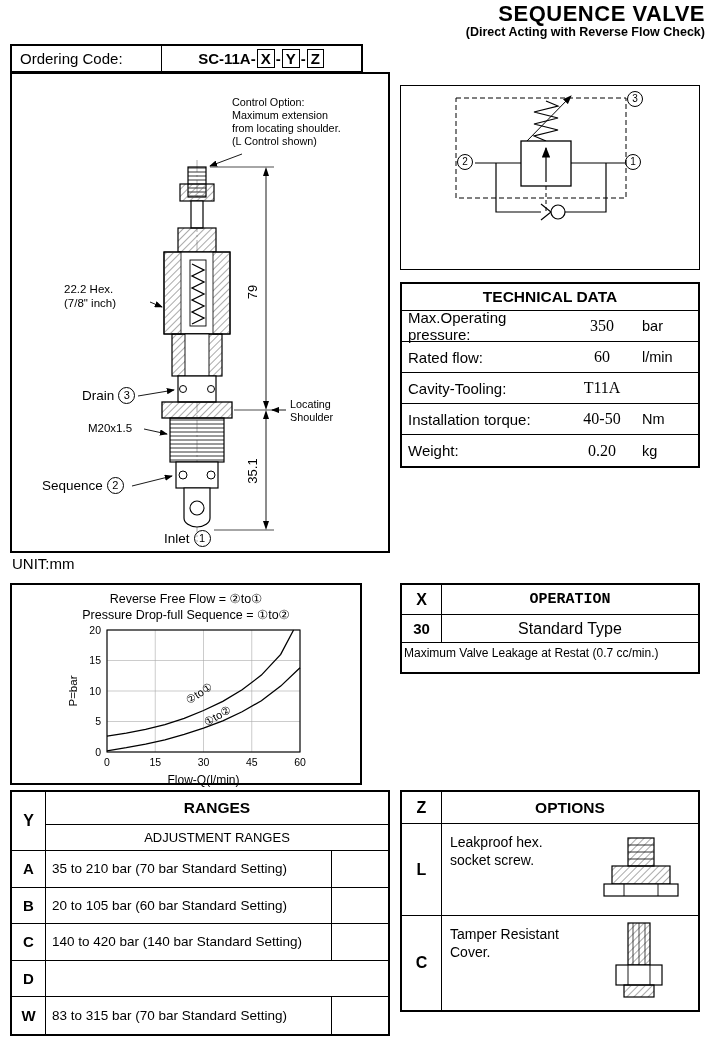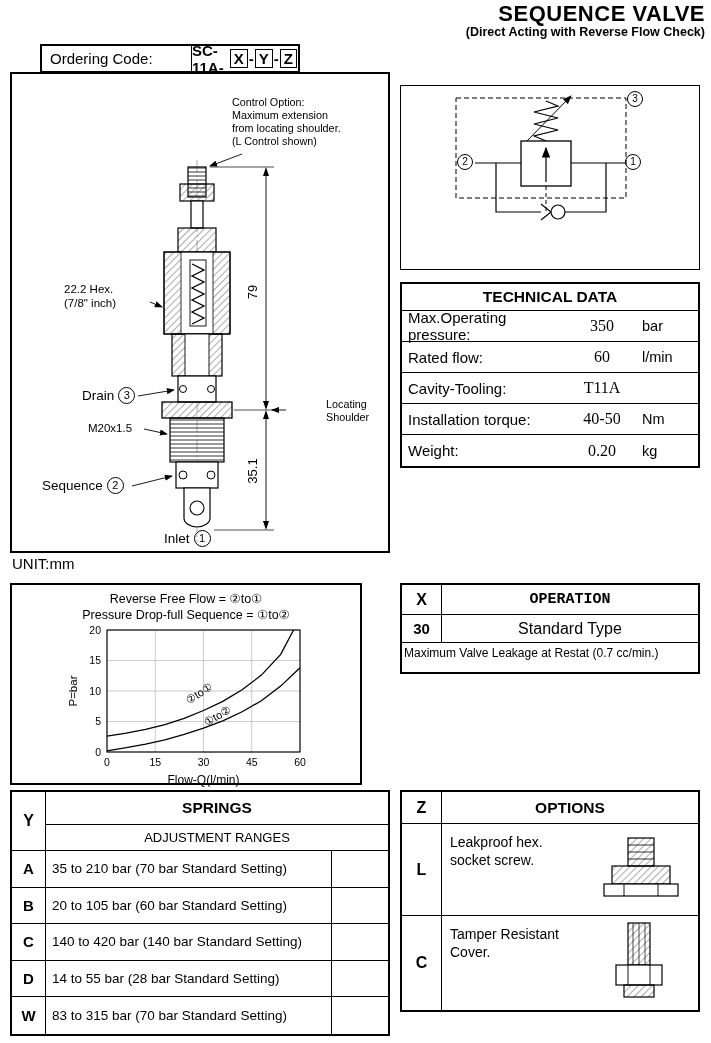--- a/index.html
+++ b/index.html
@@ -10,21 +10,21 @@
   .pre { white-space:pre-line; }
   .circ { display:inline-flex; width:17px; height:17px; border:1.4px solid #000; border-radius:50%;
           align-items:center; justify-content:center; font-size:11px; line-height:1; flex:0 0 auto; }
   .circ.sm { width:16px; height:16px; font-size:10px; }
 
   
   .page-title { right:6px; top:1px; font-size:22px; font-weight:bold; letter-spacing:.5px; text-align:right; }
   .page-subtitle { right:6px; top:25px; font-size:12.5px; font-weight:bold; text-align:right; }
 
   
-  .oc-box { left:10px; top:44px; width:260px; height:29px; border:2px solid #000; display:flex;margin-left:30px; }
+  .oc-box { left:10px; top:44px; width:353px; height:29px; border:2px solid #000; display:flex; }
   .oc-label { width:150px; border-right:1.5px solid #000; display:flex; align-items:center; padding-left:8px; font-size:15px; }
   .oc-value { flex:1; display:flex; align-items:center; justify-content:center; font-weight:bold; font-size:15px; }
   .code-box { border:1.5px solid #000; padding:0 3px; margin:0 1px; line-height:1.15; }
 
   
   .draw-box { left:10px; top:72px; width:380px; height:481px; border:2px solid #000; }
   .draw-label { position:absolute; font-size:13.5px; display:flex; align-items:center; gap:4px; }
   .unit-label { left:12px; top:555px; font-size:15px; }
 
   
@@ -179,21 +179,21 @@
     </div>
     <div class="abs" style="left:76px; top:348px; font-size:11.5px;">M20x1.5</div>
     <div class="draw-label" style="left:30px; top:403px;">
       <span>Sequence</span>
       <span class="circ">2</span>
     </div>
     <div class="draw-label" style="left:152px; top:456px;">
       <span>Inlet</span>
       <span class="circ">1</span>
     </div>
-    <div class="abs pre" style="left:278px; top:324px; font-size:10.8px; line-height:1.2;margin-left:36px;">Locating
+    <div class="abs pre" style="left:278px; top:324px; font-size:10.8px; line-height:1.2;">Locating
 Shoulder</div>
   </div>
 
   <div class="abs unit-label">UNIT:mm</div>
 
   <div class="abs schem-box">
     <svg width="296" height="181" viewBox="0 0 296 181" style="position:absolute;left:0;top:0;">
       <defs>
         <marker id="ahS" markerWidth="9" markerHeight="7" refX="8" refY="3.5" orient="auto">
           <path d="M0,0 L9,3.5 L0,7 z" fill="#000"></path>
@@ -295,42 +295,41 @@
       <div class="op-code">30</div>
       <div class="op-type">Standard Type</div>
     </div>
     <div class="op-note">Maximum Valve Leakage at Restat (0.7 cc/min.)</div>
   </div>
 
   <div class="abs sp-table">
     <div class="sp-head">
       <div class="sp-y">Y</div>
       <div style="flex:1;">
-        <div class="sp-title">SPRINGS</div>
+        <div class="sp-title">RANGES</div>
         <div class="sp-sub">ADJUSTMENT RANGES</div>
       </div>
     </div>
     <div class="sp-row">
       <div class="sp-code">A</div>
       <div class="sp-range">35 to 210 bar  (70 bar Standard Setting)</div>
       <div class="sp-empty"></div>
     </div>
     <div class="sp-row">
       <div class="sp-code">B</div>
       <div class="sp-range">20 to 105 bar  (60 bar Standard Setting)</div>
       <div class="sp-empty"></div>
     </div>
     <div class="sp-row">
       <div class="sp-code">C</div>
       <div class="sp-range">140 to 420 bar  (140 bar Standard Setting)</div>
       <div class="sp-empty"></div>
     </div>
     <div class="sp-row">
       <div class="sp-code">D</div>
-      <div class="sp-range">14 to  55  bar  (28 bar Standard Setting)</div>
       <div class="sp-empty"></div>
     </div>
     <div class="sp-row">
       <div class="sp-code">W</div>
       <div class="sp-range">83 to 315 bar  (70 bar Standard Setting)</div>
       <div class="sp-empty"></div>
     </div>
   </div>
 
   <div class="abs opt-table">

